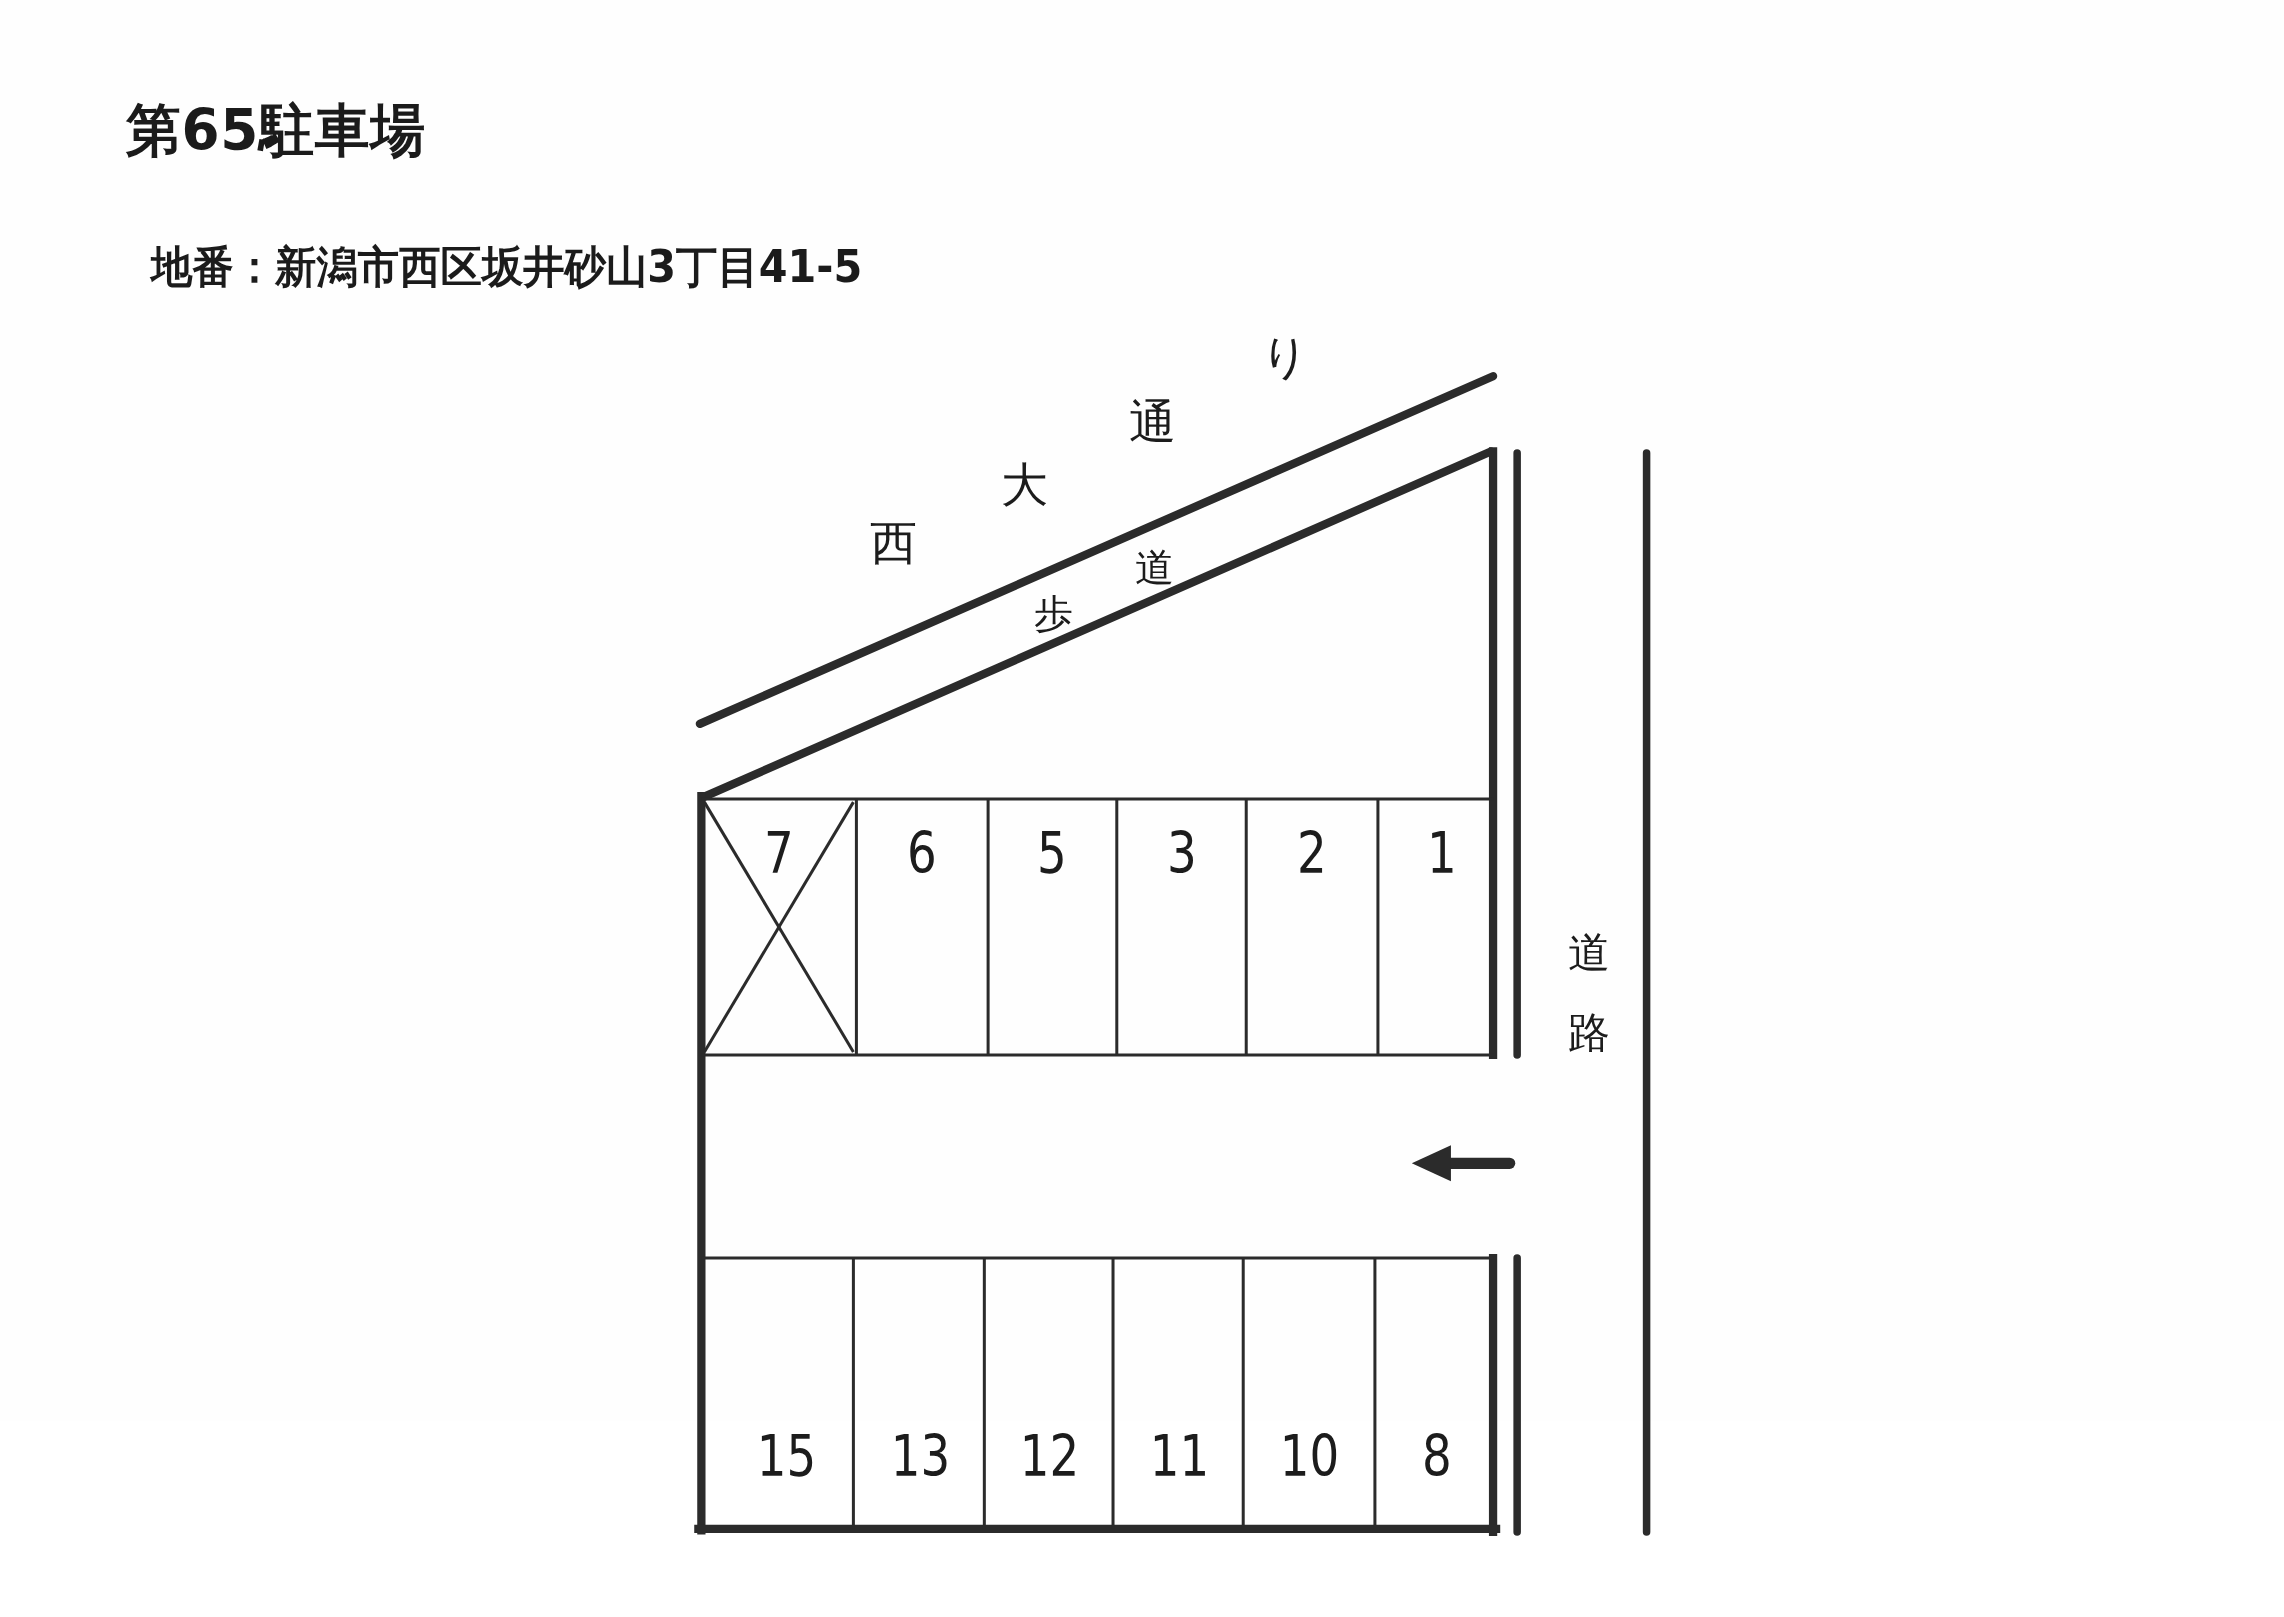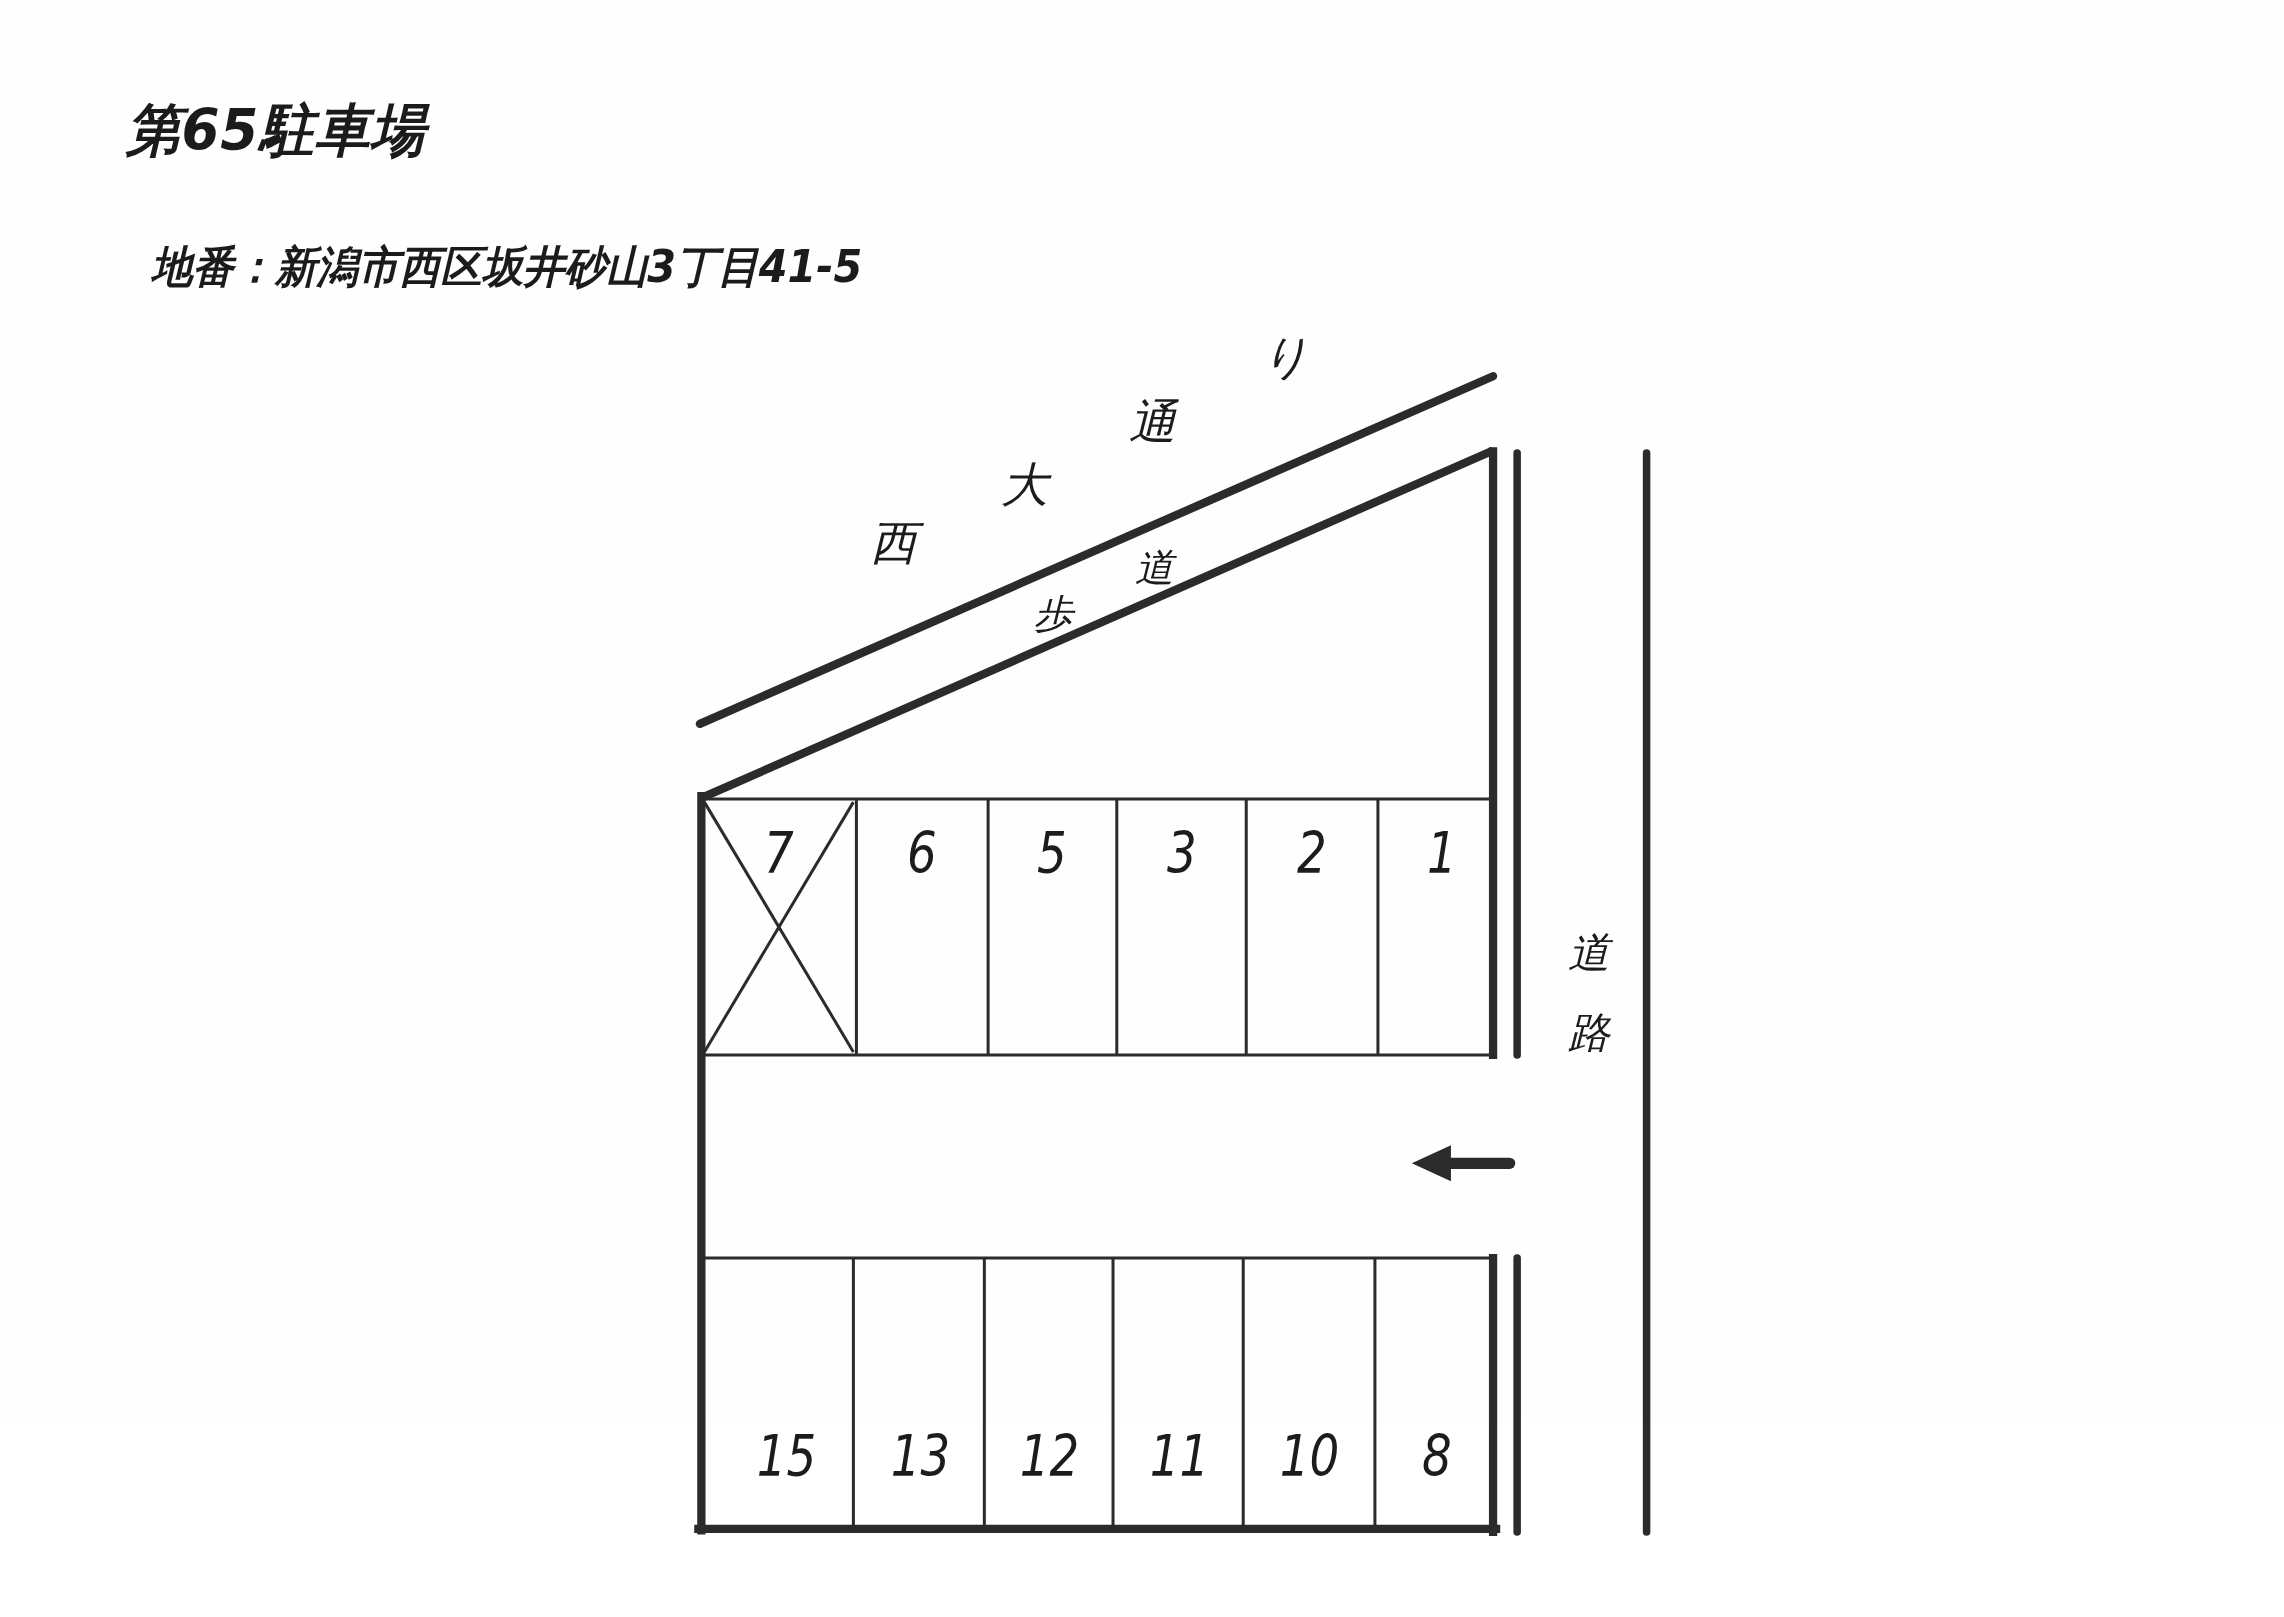--- a/index.html
+++ b/index.html
@@ -17,21 +17,20 @@
     color: #1a1a1a;
   }
 
   #sheet {
     position: absolute;
     left: 0;
     top: 0;
     width: 2284px;
     height: 1421px;
     background: #fefefe;
-    font-style: italic;
   }
 
   
   .hdr-title {
     position: absolute;
     left: 126px;
     top: 93px;
     font-size: 57px;
     font-weight: 700;
     letter-spacing: 0.8px;

